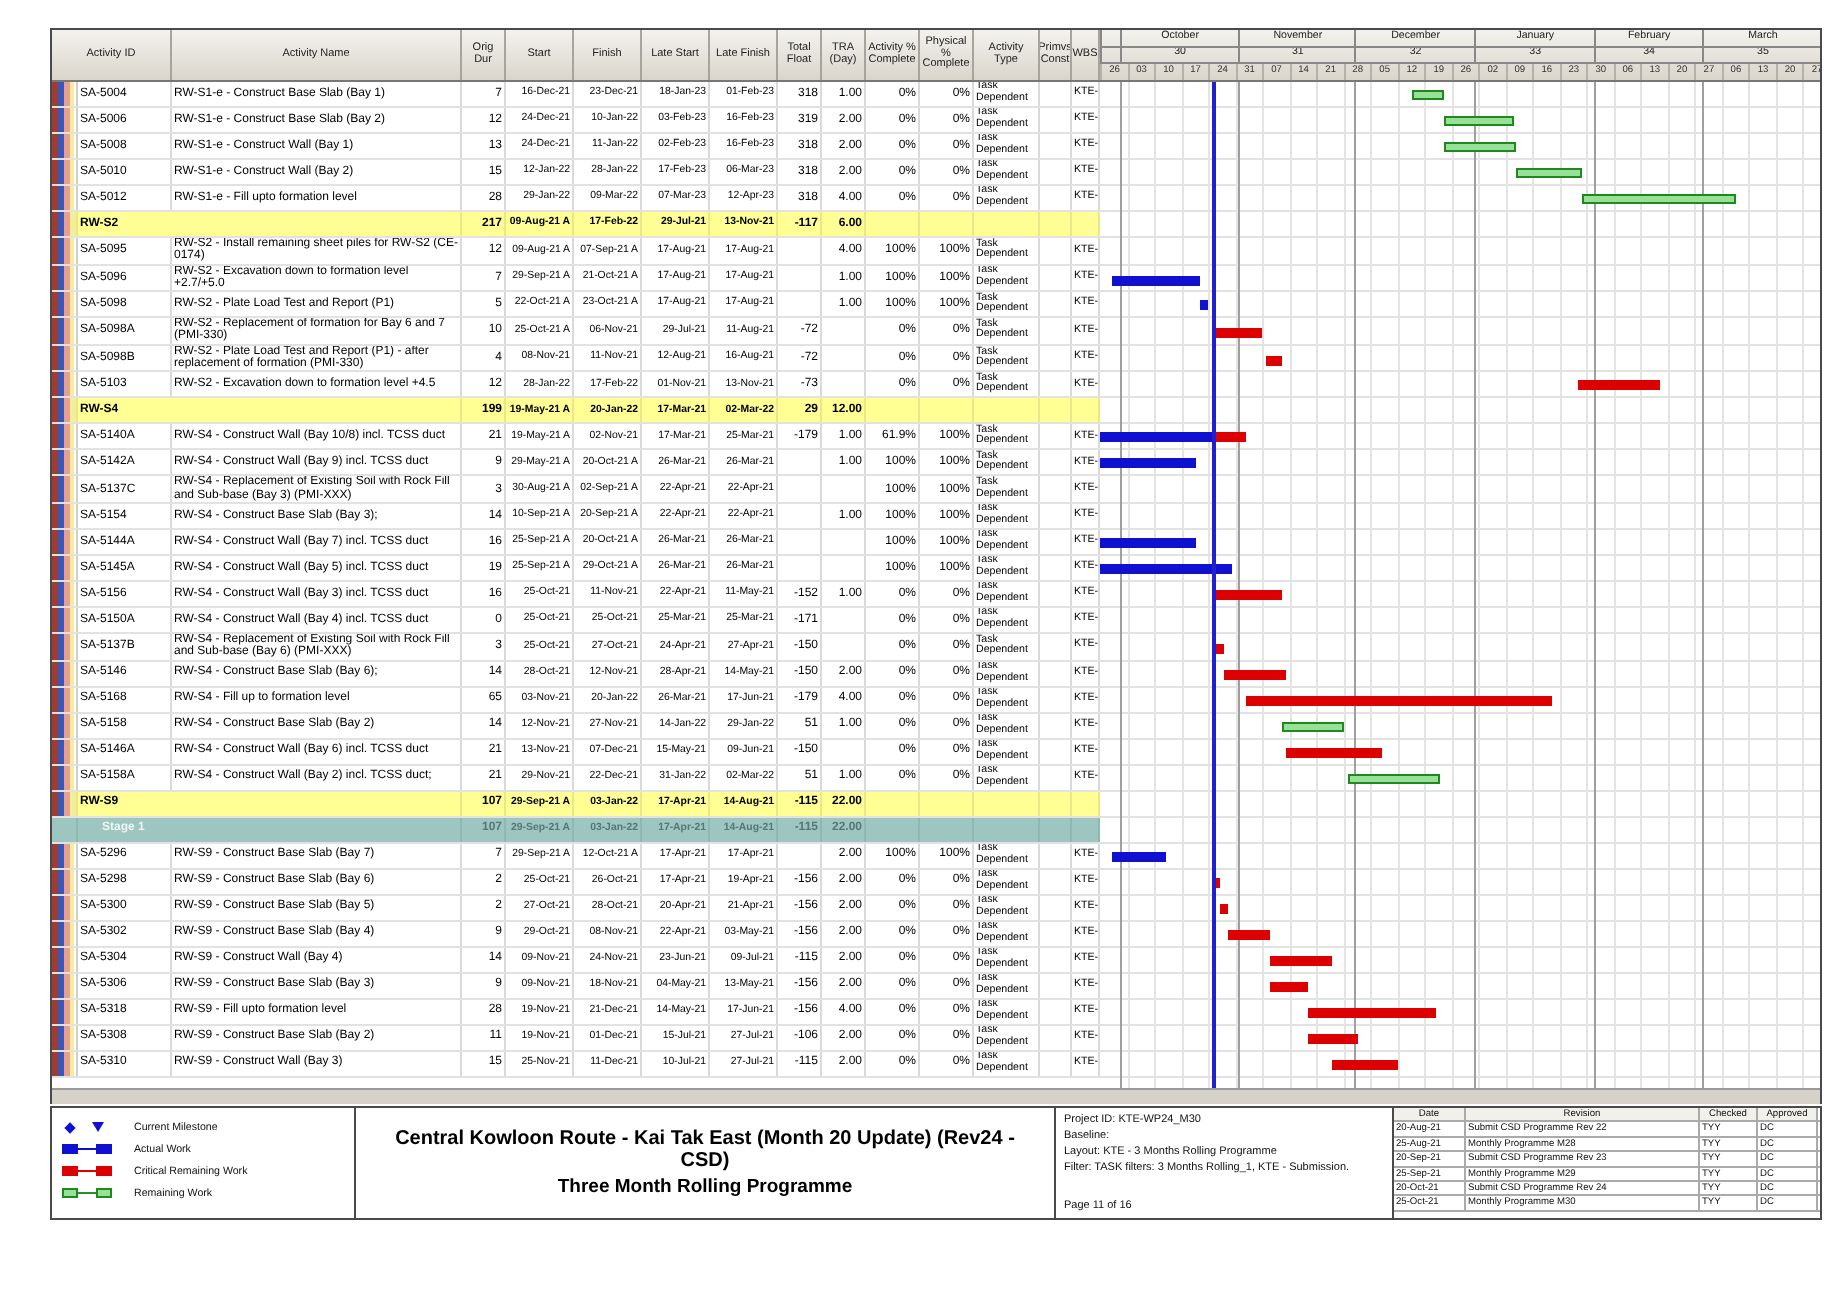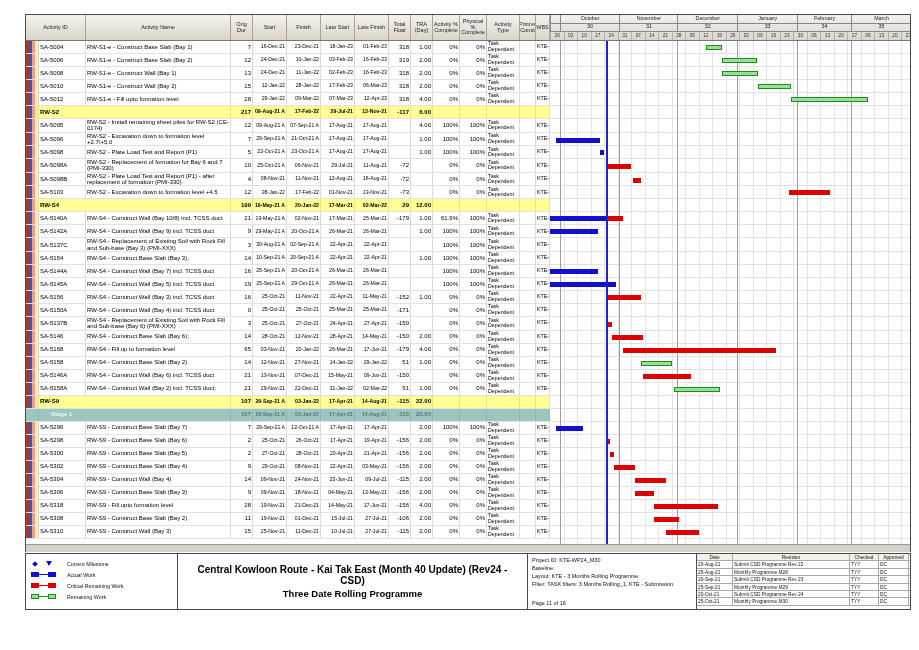--- a/index.html
+++ b/index.html
@@ -912,22 +912,22 @@
       <div class="litem">
         <span class="lmark">
             <span class="sq g"></span>
             <span class="lline g"></span>
             <span class="sq g"></span>
           </span>
         <span class="llabel">Remaining Work</span>
       </div>
     </div>
     <div class="titleblock">
-      <div class="t1">Central Kowloon Route - Kai Tak East (Month 40 Update) (Rev24 - CSD)</div>
-      <div class="t2">Three Date Rolling Programme</div>
+      <div class="t1">Central Kowloon Route - Kai Tak East (Month 20 Update) (Rev24 - CSD)</div>
+      <div class="t2">Three Month Rolling Programme</div>
     </div>
     <div class="info">
       <div class="info-text">
         <div>Project ID: KTE-WP24_M30</div>
         <div>Baseline:</div>
         <div>Layout: KTE - 3 Months Rolling Programme</div>
         <div>Filter: TASK filters: 3 Months Rolling_1, KTE - Submission.</div>
         <div class="pg">Page 11 of 16</div>
       </div>
       <div class="revtable" id="revtable">

